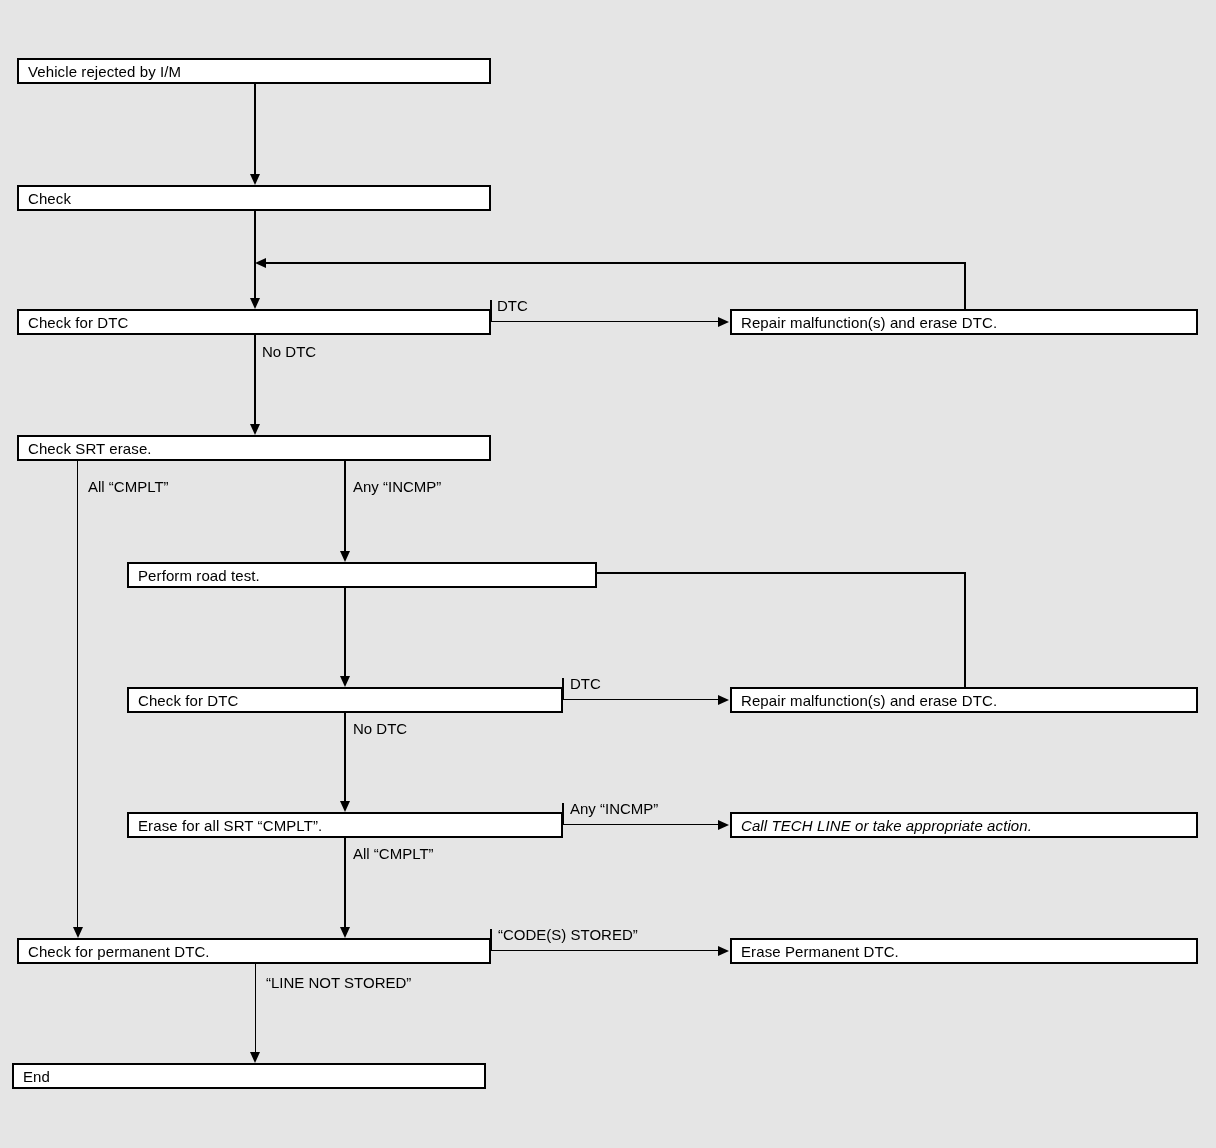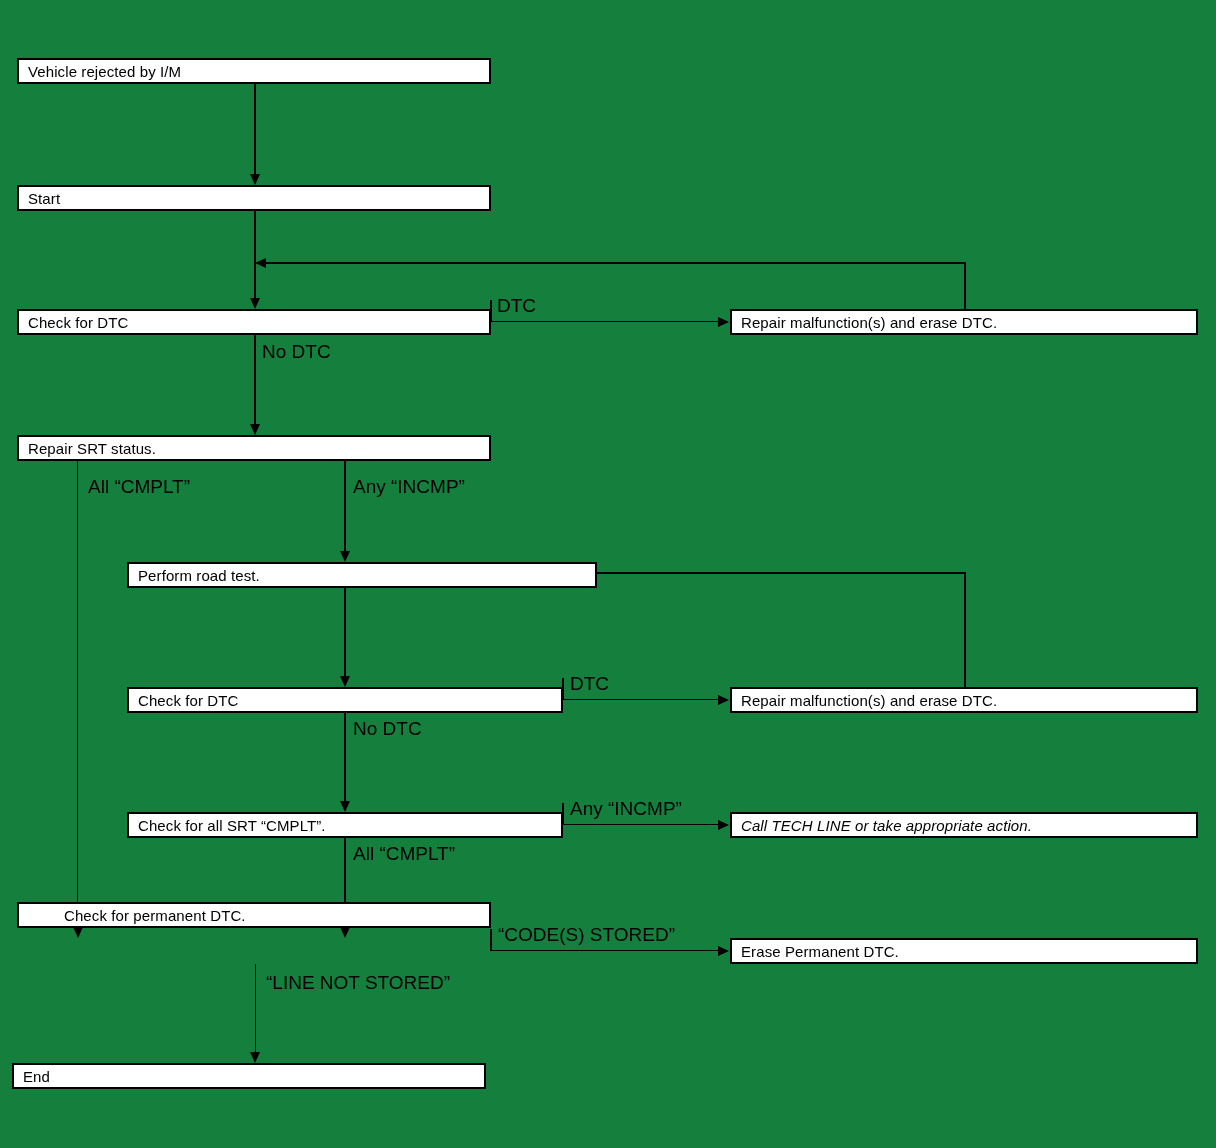--- a/index.html
+++ b/index.html
@@ -9,21 +9,21 @@
     background: #ffffff;
   }
   body {
     font-family: "Liberation Sans", sans-serif;
     color: #000000;
   }
   #canvas {
     position: relative;
     width: 1216px;
     height: 1148px;
-    background: #15803d;
+    background: #e5e5e5;
     overflow: hidden;
   }
   
   .node {
     position: absolute;
     box-sizing: border-box;
     border: 2px solid #000000;
     background: #ffffff;
     display: flex;
     align-items: center;
@@ -70,73 +70,73 @@
     border-left: 11px solid #000000;
   }
   .arrow.left {
     border-top: 5px solid transparent;
     border-bottom: 5px solid transparent;
     border-right: 11px solid #000000;
   }
   
   .edge-label {
     position: absolute;
-    font-size: 19px;
+    font-size: 15px;
     line-height: 16px;
     white-space: nowrap;
     color: #000000;
     z-index: 4;
   }
 </style>
 </head>
 <body>
 
 <div id="canvas">
 
   <div class="node" style="left:17px; top:58px; width:474px; height:26px;">
     <span class="node-label">Vehicle rejected by I/M</span>
   </div>
 
   <div class="node" style="left:17px; top:185px; width:474px; height:26px;">
-    <span class="node-label">Start</span>
+    <span class="node-label">Check</span>
   </div>
 
   <div class="node" style="left:17px; top:309px; width:474px; height:26px;">
     <span class="node-label">Check for DTC</span>
   </div>
 
   <div class="node" style="left:730px; top:309px; width:468px; height:26px;">
     <span class="node-label">Repair malfunction(s) and erase DTC.</span>
   </div>
 
   <div class="node" style="left:17px; top:435px; width:474px; height:26px;">
-    <span class="node-label">Repair SRT status.</span>
+    <span class="node-label">Check SRT erase.</span>
   </div>
 
   <div class="node" style="left:127px; top:562px; width:470px; height:26px;">
     <span class="node-label">Perform road test.</span>
   </div>
 
   <div class="node" style="left:127px; top:687px; width:436px; height:26px;">
     <span class="node-label">Check for DTC</span>
   </div>
 
   <div class="node" style="left:730px; top:687px; width:468px; height:26px;">
     <span class="node-label">Repair malfunction(s) and erase DTC.</span>
   </div>
 
   <div class="node" style="left:127px; top:812px; width:436px; height:26px;">
-    <span class="node-label">Check for all SRT “CMPLT”.</span>
+    <span class="node-label">Erase for all SRT “CMPLT”.</span>
   </div>
 
   <div class="node" style="left:730px; top:812px; width:468px; height:26px;font-style:italic;">
     <span class="node-label">Call TECH LINE or take appropriate action.</span>
   </div>
 
-  <div class="node" style="left:17px; top:902px; width:474px; height:26px;padding-left:36px;">
+  <div class="node" style="left:17px; top:938px; width:474px; height:26px;">
     <span class="node-label">Check for permanent DTC.</span>
   </div>
 
   <div class="node" style="left:730px; top:938px; width:468px; height:26px;">
     <span class="node-label">Erase Permanent DTC.</span>
   </div>
 
   <div class="node" style="left:12px; top:1063px; width:474px; height:26px;">
     <span class="node-label">End</span>
   </div>

